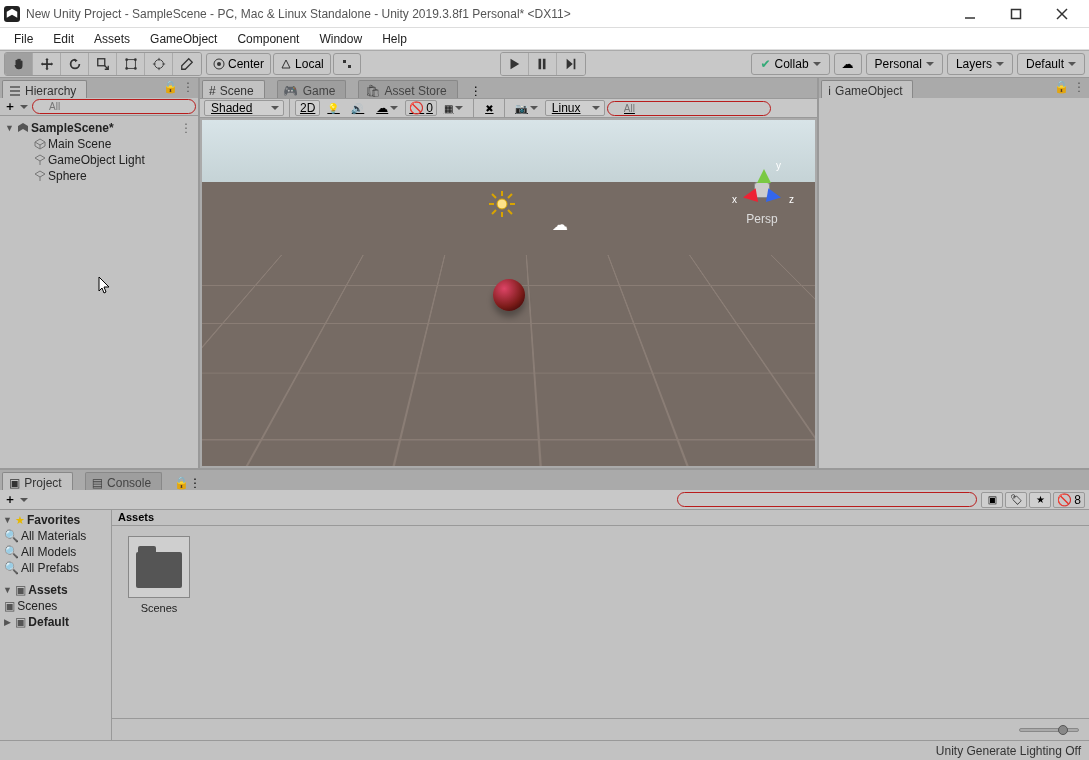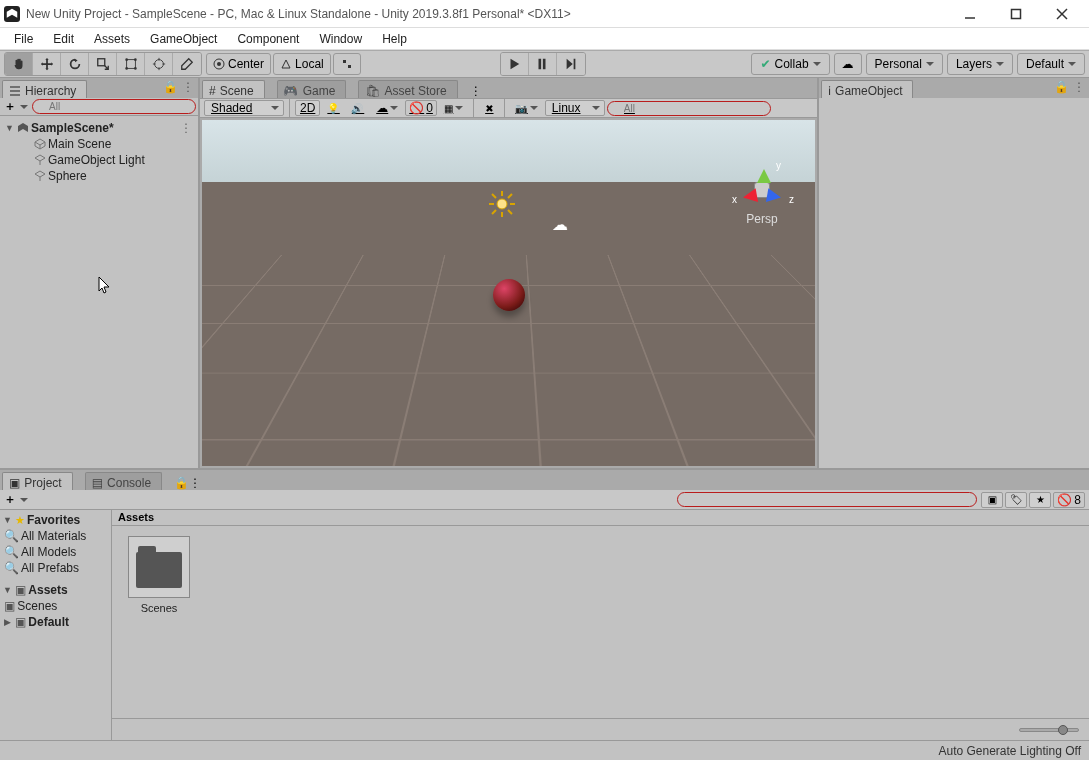--- a/index.html
+++ b/index.html
@@ -522,14 +522,14 @@
           <div class="slider">
               <div class="knob"></div>
             </div>
         </div>
       </div>
     </div>
   </div>
 </div>
 
 <div class="footer">
-  <span>Auto Generate Lighting Off</span>
+  <span>Unity Generate Lighting Off</span>
 </div>
 
 </body></html>

